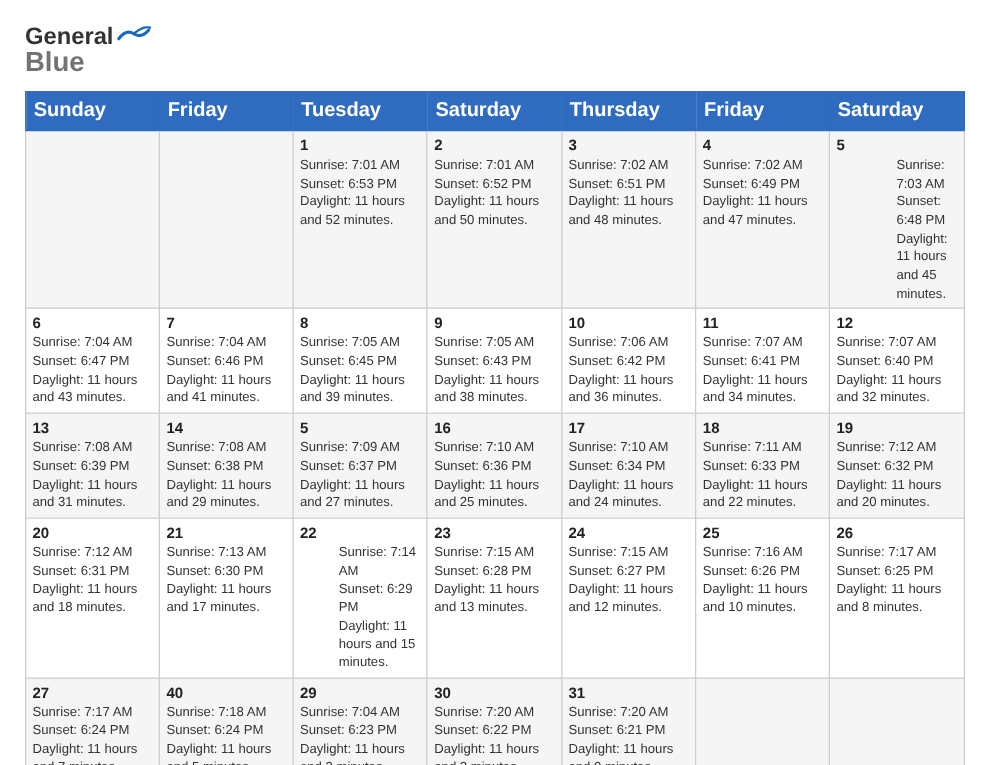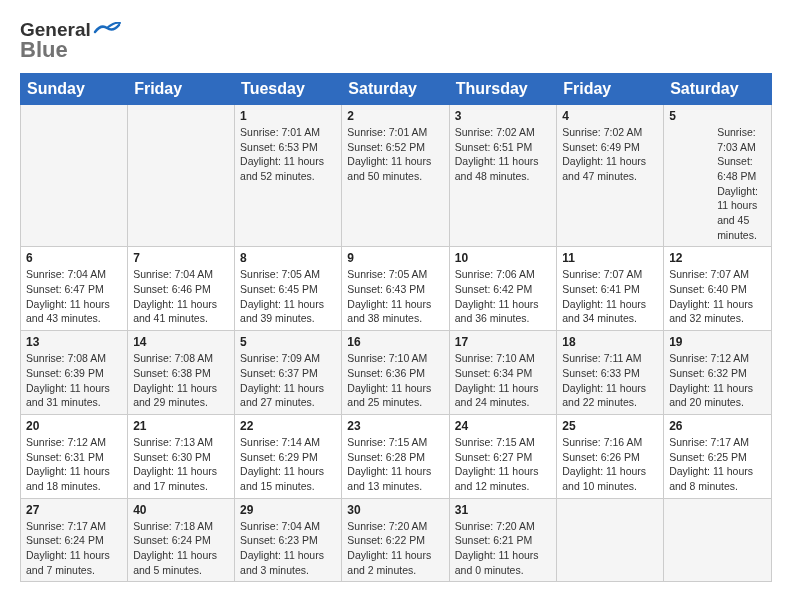--- a/index.html
+++ b/index.html
@@ -240,21 +240,21 @@
 Daylight: 11 hours and 18 minutes.</div>
         </td>
         <td>
           <div class="day-num">21</div>
           <div class="day-info" style="white-space: pre-line;">Sunrise: 7:13 AM
 Sunset: 6:30 PM
 Daylight: 11 hours and 17 minutes.</div>
         </td>
         <td>
           <div class="day-num">22</div>
-          <div class="day-info" style="white-space: pre-line;">Sunrise: 7:14 AM
+          <div class="day-info" style="white-space: pre-line; margin-left: 31px;">Sunrise: 7:14 AM
 Sunset: 6:29 PM
 Daylight: 11 hours and 15 minutes.</div>
         </td>
         <td>
           <div class="day-num">23</div>
           <div class="day-info" style="white-space: pre-line;">Sunrise: 7:15 AM
 Sunset: 6:28 PM
 Daylight: 11 hours and 13 minutes.</div>
         </td>
         <td>

